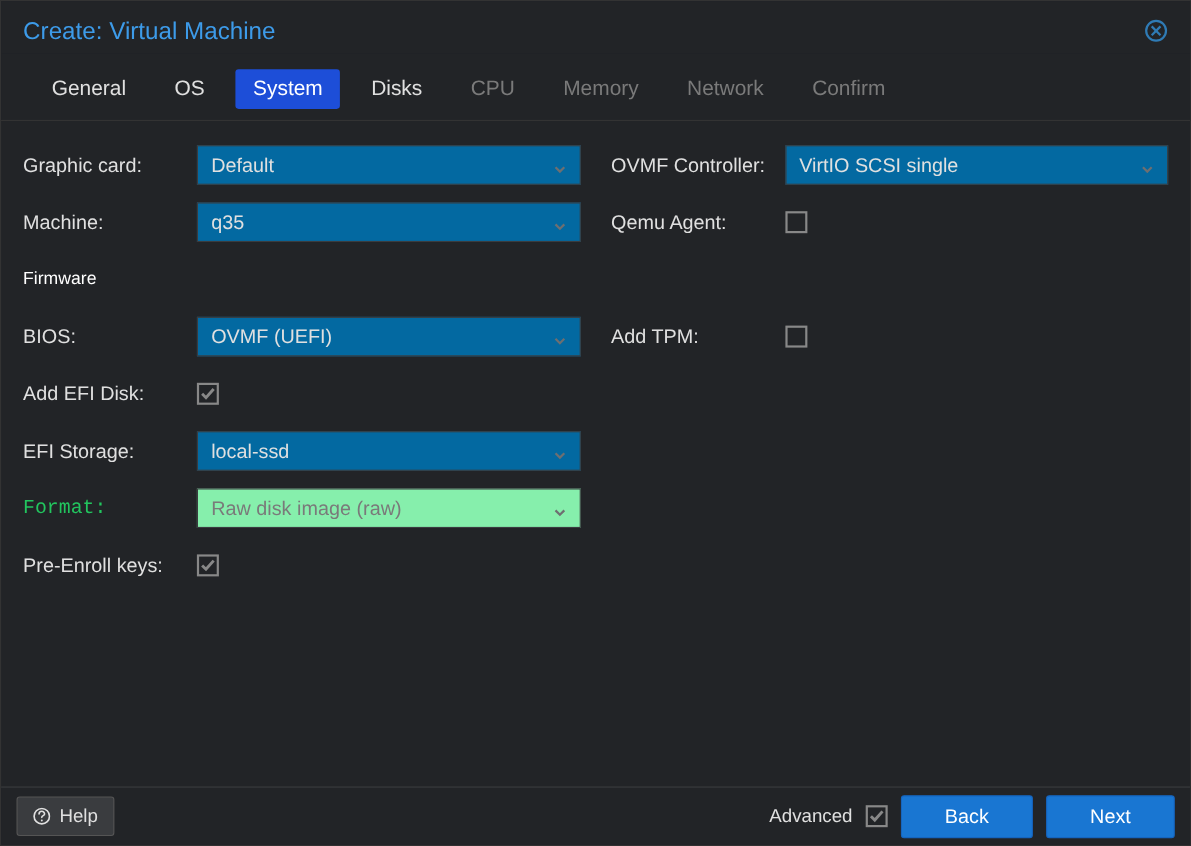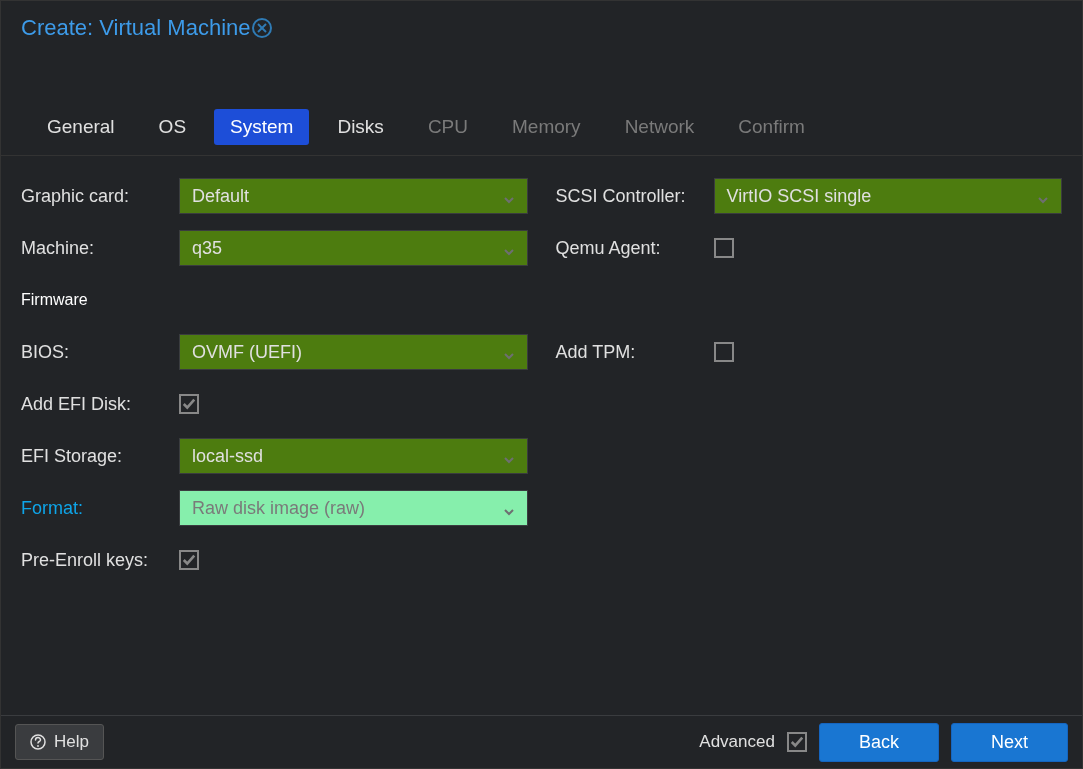--- a/index.html
+++ b/index.html
@@ -15,20 +15,21 @@
       width: 1083px;
       height: 769px;
       background: #222427;
       display: flex;
       flex-direction: column;
       border: 1px solid #333;
     }
     .titlebar {
       display: flex;
       align-items: center;
+      justify-content: space-between;
       padding: 14px 20px 8px 20px;
       background: #222427;
     }
     .title {
       color: #3d9be9;
       font-size: 22px;
       font-weight: 400;
     }
     .close-btn {
       width: 22px;
@@ -45,21 +46,20 @@
       padding: 14px 20px 10px 30px;
       background: #222427;
       border-bottom: 1px solid #333;
     }
     .tab {
       padding: 7px 16px;
       font-size: 19px;
       color: #e0e0e0;
       cursor: pointer;
       border-radius: 3px;
-      margin-top: 46px;
     }
     .tab.active {
       background: #1d4ed8;
       color: #fff;
     }
     .tab.disabled {
       color: #7a7a7a;
     }
     .content {
       flex: 1;
@@ -75,33 +75,33 @@
       align-items: center;
       margin-bottom: 16px;
       min-height: 36px;
     }
     .label {
       width: 158px;
       min-width: 158px;
       font-size: 18px;
       color: #e0e0e0;
     }
-    .label.disabled { color: #0ea5e9; }
+    .label.disabled { color: #22c55e; font-family: Liberation Mono, monospace; }
     .section-label {
       font-size: 16px;
       color: #ffffff;
       margin-bottom: 16px;
       min-height: 36px;
       display: flex;
       align-items: center;
     }
     .select {
       flex: 1;
       height: 36px;
-      background: #4d7c0f;
+      background: #0369a1;
       border: 1px solid #3a3c3f;
       display: flex;
       align-items: center;
       justify-content: space-between;
       padding: 0 12px;
       font-size: 18px;
       color: #e0e0e0;
       cursor: pointer;
     }
     .select.disabled {
@@ -262,21 +262,21 @@
               <polyline points="2,8 6,12 14,3"></polyline>
             </svg>
         </div>
       </div>
 
     </div>
 
     <div class="col">
 
       <div class="row">
-        <div class="label">SCSI Controller:</div>
+        <div class="label">OVMF Controller:</div>
         <div class="select">
           <span>VirtIO SCSI single</span>
           <span class="chevron"><svg viewBox="0 0 12 12">
                 <polyline points="2,4 6,8 10,4"></polyline>
               </svg></span>
         </div>
       </div>
 
       <div class="row">
         <div class="label">Qemu Agent:</div>

